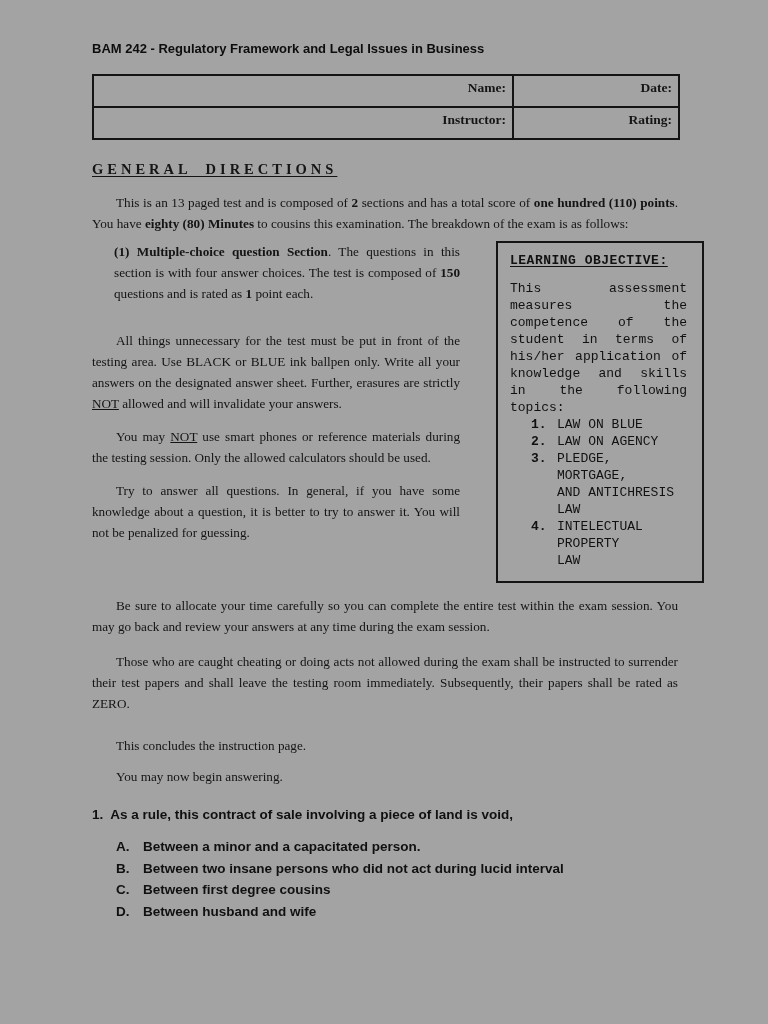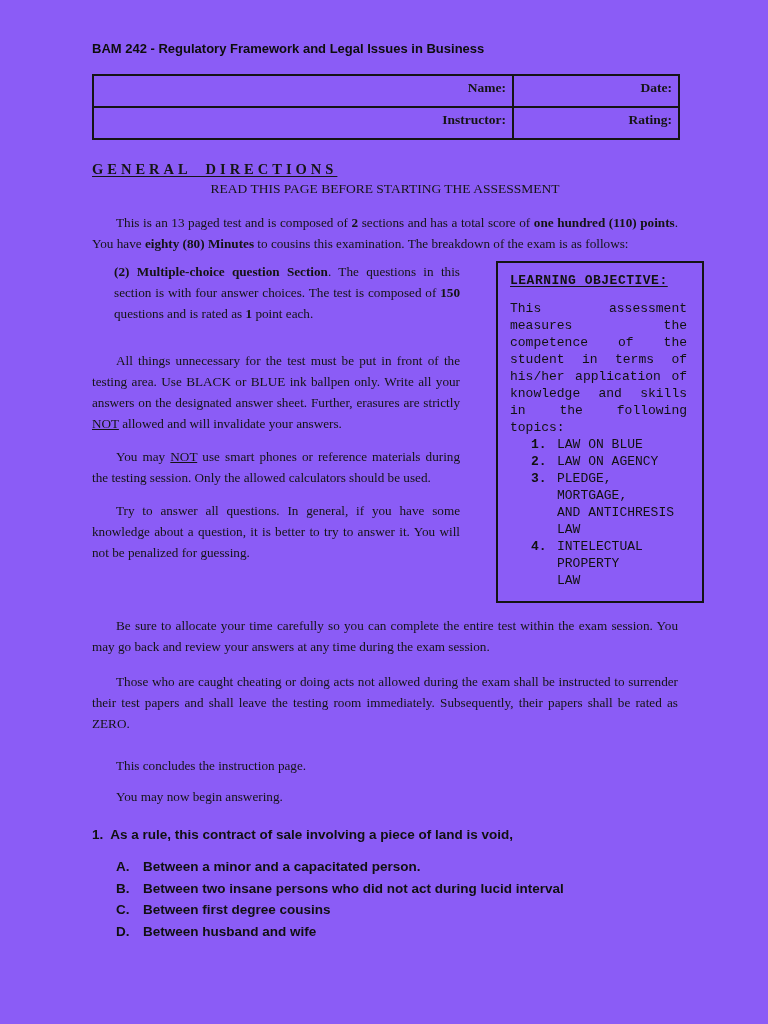--- a/index.html
+++ b/index.html
@@ -1,20 +1,20 @@
 <!DOCTYPE html>
 <html><head>
 <meta charset="utf-8">
 <style>
   html, body { margin: 0; padding: 0; background: #ffffff; }
   .page {
     position: relative;
     width: 768px;
     height: 1024px;
-    background: #8b5cf6;
+    background: #a3a3a3;
     box-sizing: border-box;
     padding: 40px 0 16px 92px;
     overflow: hidden;
     color: #151515;
   }
   .content { width: 612px; }
 
   
   .doc-header div {
     font: bold 13px/18px "Liberation Sans", sans-serif;
@@ -147,27 +147,26 @@
           <span>Instructor:</span>
         </td>
         <td>
           <span>Rating:</span>
         </td>
       </tr>
     </tbody>
       </table>
 
     <div class="gd-title">GENERAL DIRECTIONS</div>
-    <div class="gd-sub">READ THIS PAGE BEFORE STARTING THE ASSESSMENT</div>
 
     <p class="para jus ind intro"><span>This is an 13 paged test and is composed of </span><span class="b">2</span><span> sections and has a total score of </span><span class="b">one hundred (110) points</span><span>. You have </span><span class="b">eighty (80) Minutes</span><span> to cousins this examination. The breakdown of the exam is as follows:</span></p>
 
     <div class="two-col">
       <div class="left-col">
-        <p class="para jus block-ind"><span class="b">(2) Multiple-choice question Section</span><span>. The questions in this section is with four answer choices. The test is composed of </span><span class="b">150</span><span> questions and is rated as </span><span class="b">1</span><span> point each.</span></p>
+        <p class="para jus block-ind"><span class="b">(1) Multiple-choice question Section</span><span>. The questions in this section is with four answer choices. The test is composed of </span><span class="b">150</span><span> questions and is rated as </span><span class="b">1</span><span> point each.</span></p>
         <p class="para jus ind mat-gap"><span>All things unnecessary for the test must be put in front of the testing area. Use BLACK or BLUE ink ballpen only. Write all your answers on the designated answer sheet. Further, erasures are strictly </span><span class="u">NOT</span><span> allowed and will invalidate your answers.</span></p>
         <p class="para jus ind gap"><span>You may </span><span class="u">NOT</span><span> use smart phones or reference materials during the testing session. Only the allowed calculators should be used.</span></p>
         <p class="para jus ind gap">Try to answer all questions. In general, if you have some knowledge about a question, it is better to try to answer it. You will not be penalized for guessing.</p>
       </div>
 
       <div class="lo-box">
         <div class="lo-title">LEARNING OBJECTIVE:</div>
         <div class="lo-body">This assessment measures the competence of the student in terms of his/her application of knowledge and skills in the following topics:</div>
         <div class="lo-list">
           <div class="lo-item">

